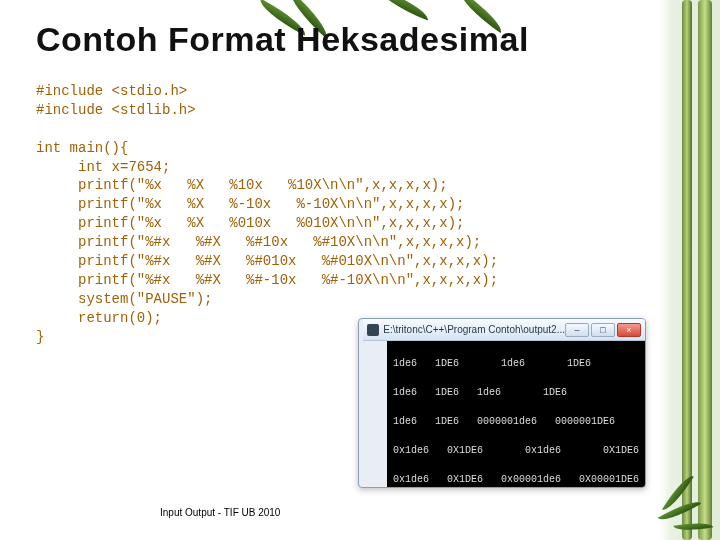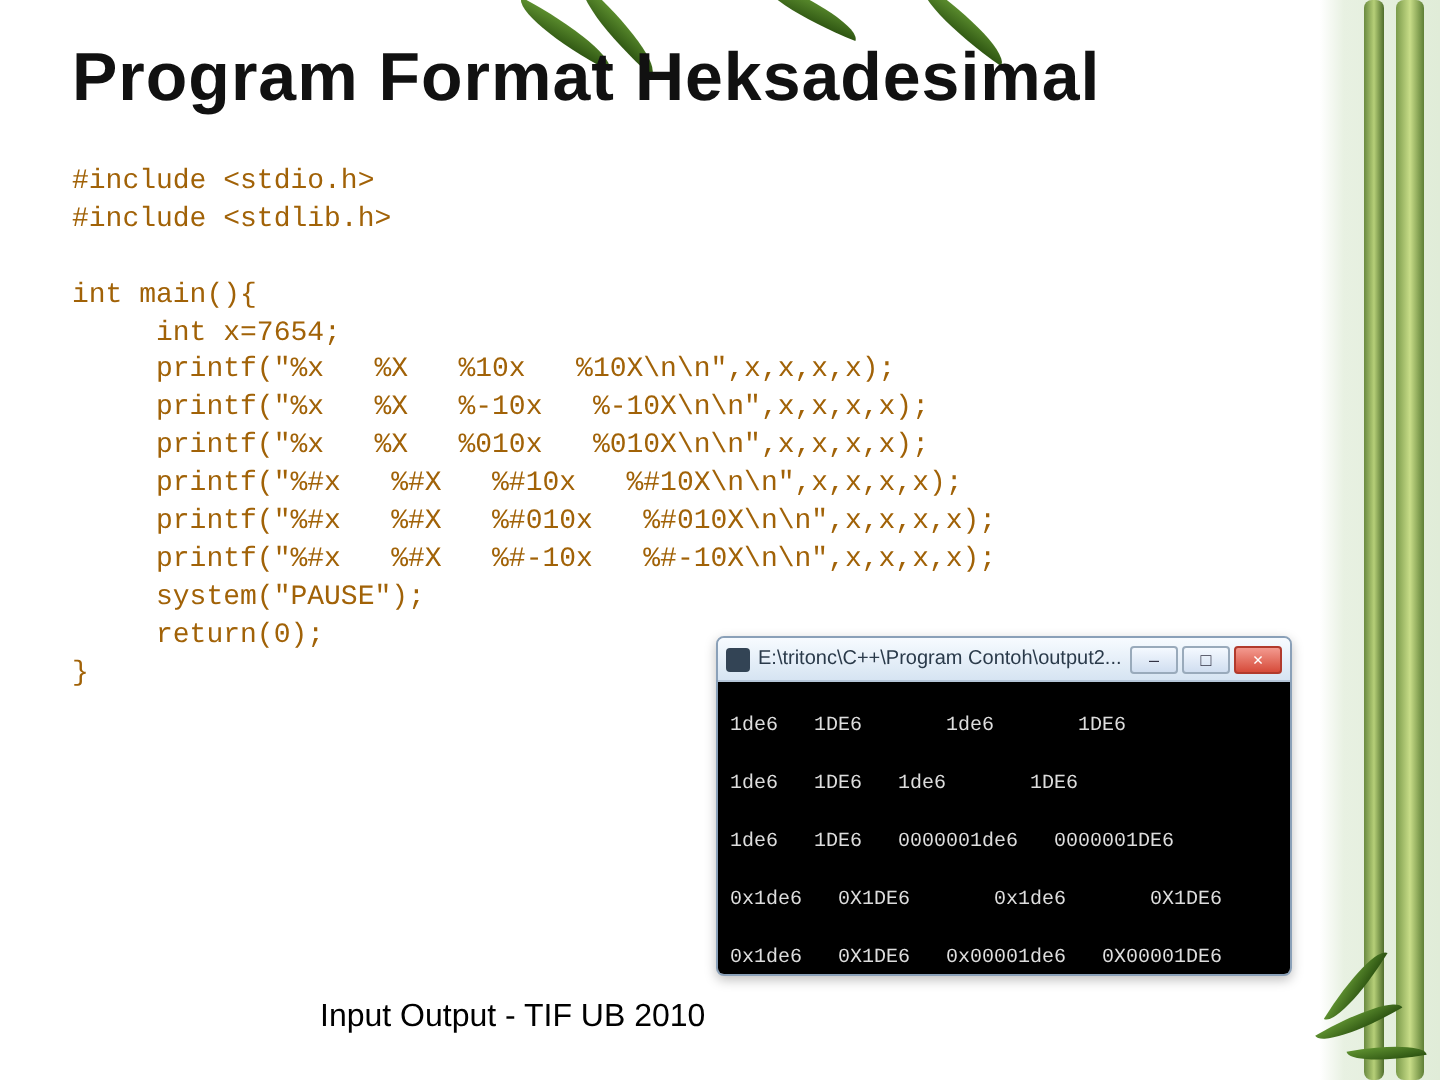--- a/index.html
+++ b/index.html
@@ -66,39 +66,40 @@
     font-size: 14px;
     line-height: 1.35;
     white-space: pre;
     color: #a16207;
     z-index: 2;
   }
   .footer {
     position: absolute;
     bottom: 22px;
     left: 160px;
-    font-size: 16px;
+    font-size: 10px;
     color: #000;
     z-index: 2;
   }
   
   .console {
     position: absolute;
     right: 74px;
     top: 318px;
     width: 288px;
     height: 170px;
     background: #e9eef5;
     border: 1px solid #8aa0b8;
     border-radius: 4px;
     box-shadow: 0 2px 6px rgba(0,0,0,0.25);
     z-index: 3;
     display: flex;
     flex-direction: column;
     overflow: hidden;
+    align-items: flex-end;
   }
   .titlebar {
     height: 22px;
     background: linear-gradient(#f7fbff,#d6e4f2);
     border-bottom: 1px solid #b5c6d9;
     display: flex;
     align-items: center;
     padding: 0 4px;
     font-size: 10px;
     color: #2a3a4a;
@@ -148,21 +149,21 @@
 <div class="leaves-top">
   <div class="leaf" style="left:10px; top:10px; transform:rotate(28deg)"></div>
   <div class="leaf" style="left:40px; top:2px; transform:rotate(42deg)"></div>
   <div class="leaf" style="left:90px; top:6px; transform:rotate(-18deg)"></div>
   <div class="leaf" style="left:130px; top:0px; transform:rotate(22deg)"></div>
   <div class="leaf" style="left:170px; top:8px; transform:rotate(-30deg)"></div>
   <div class="leaf" style="left:210px; top:2px; transform:rotate(35deg)"></div>
   <div class="leaf" style="left:250px; top:6px; transform:rotate(-12deg)"></div>
 </div>
 
-<h1 class="title">Program Format Heksadesimal</h1>
+<h1 class="title">Contoh Format Heksadesimal</h1>
 
 <pre class="code">#include &lt;stdio.h&gt;
 #include &lt;stdlib.h&gt;
 
 int main(){
      int x=7654;
      printf("%x   %X   %10x   %10X\n\n",x,x,x,x);
      printf("%x   %X   %-10x   %-10X\n\n",x,x,x,x);
      printf("%x   %X   %010x   %010X\n\n",x,x,x,x);
      printf("%#x   %#X   %#10x   %#10X\n\n",x,x,x,x);

